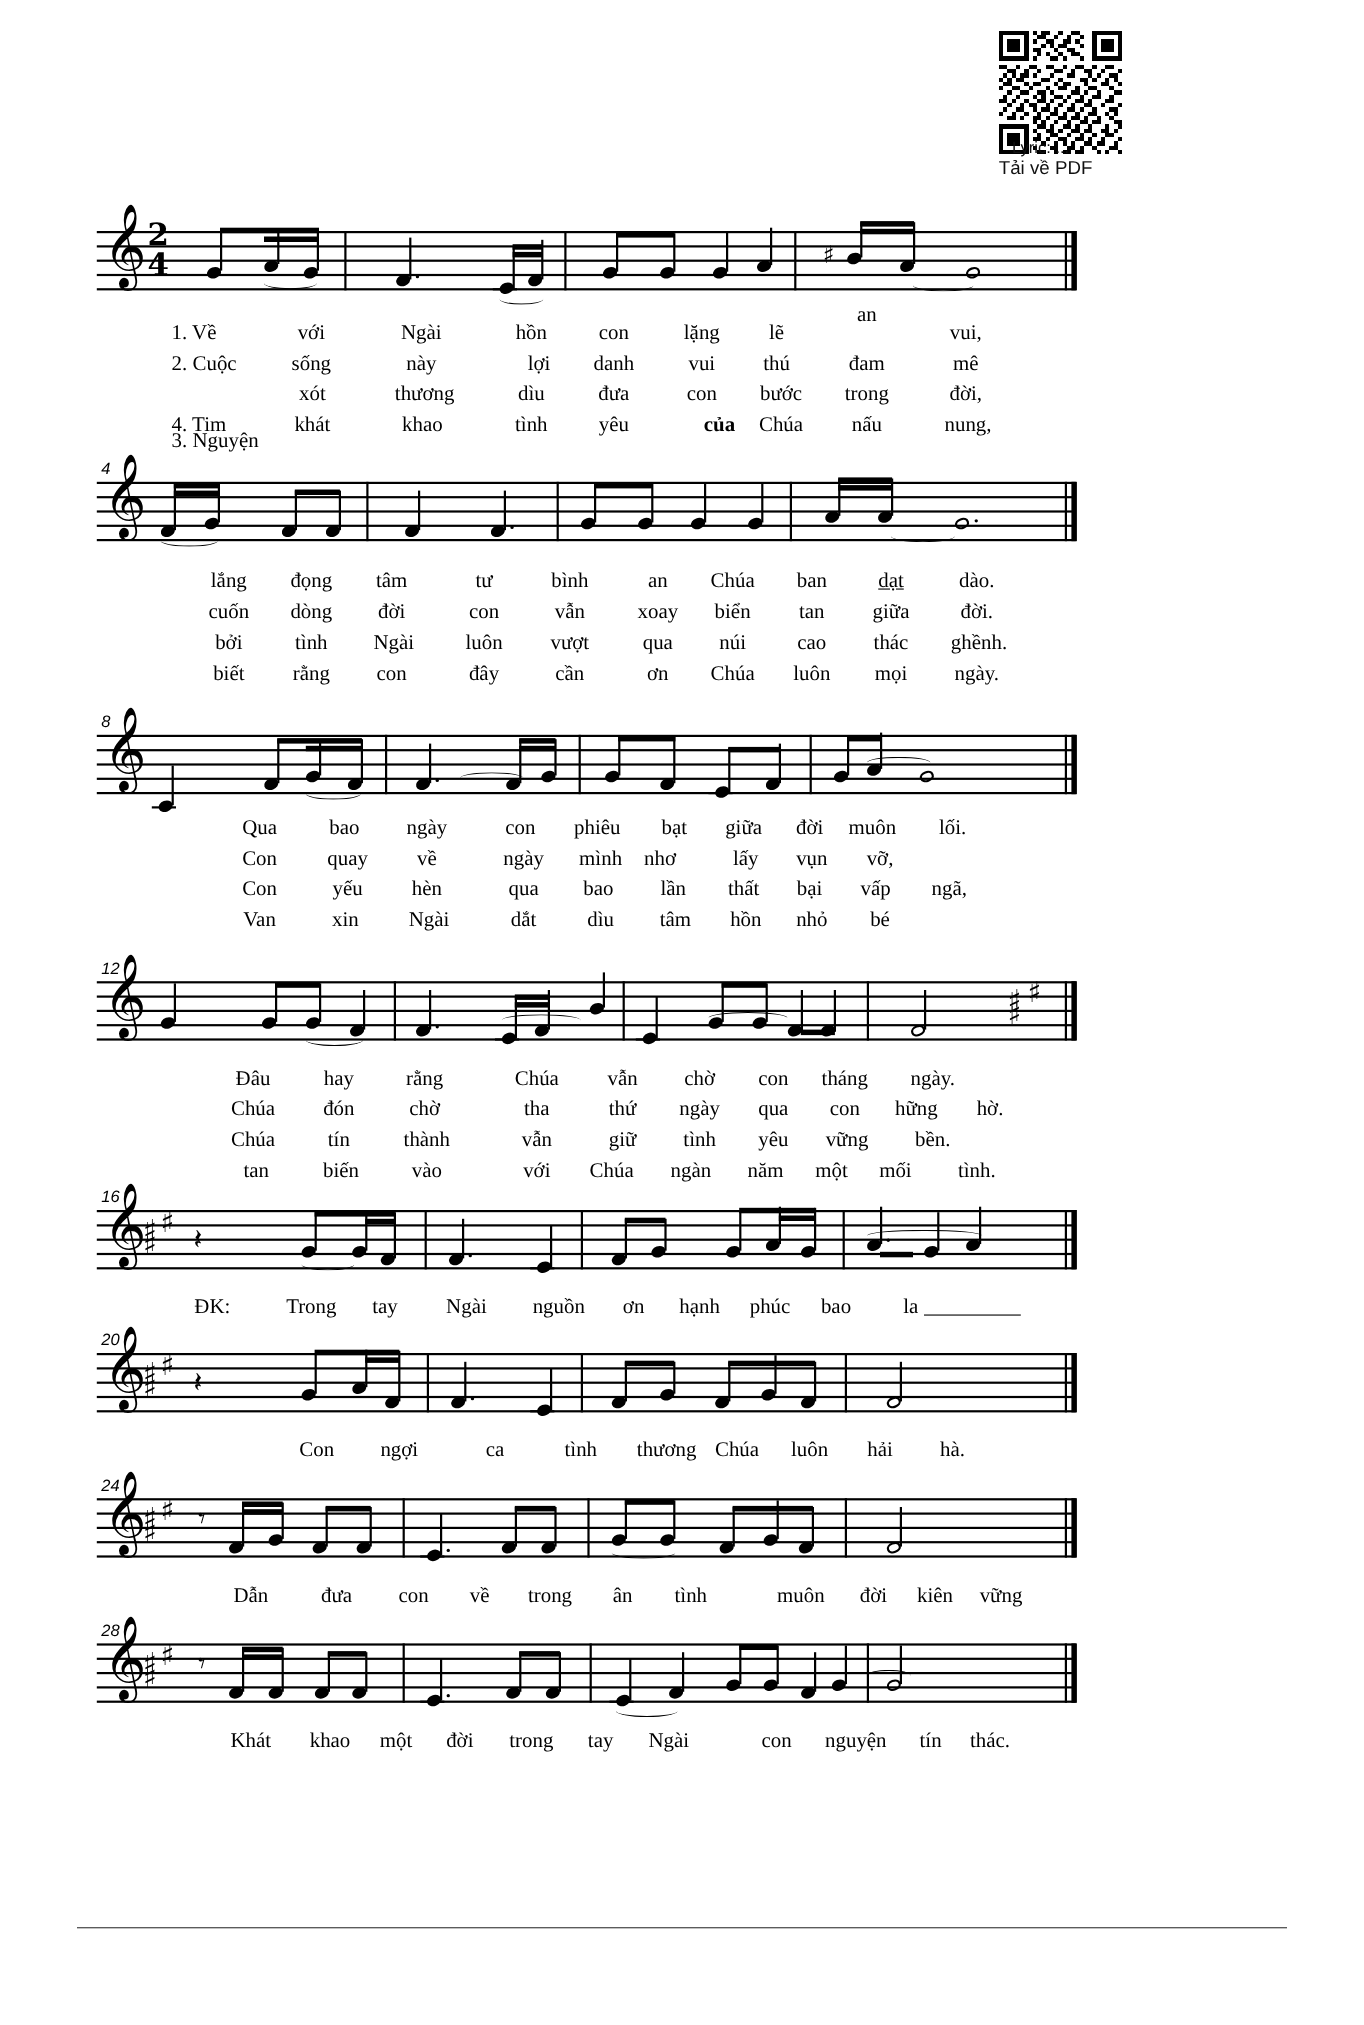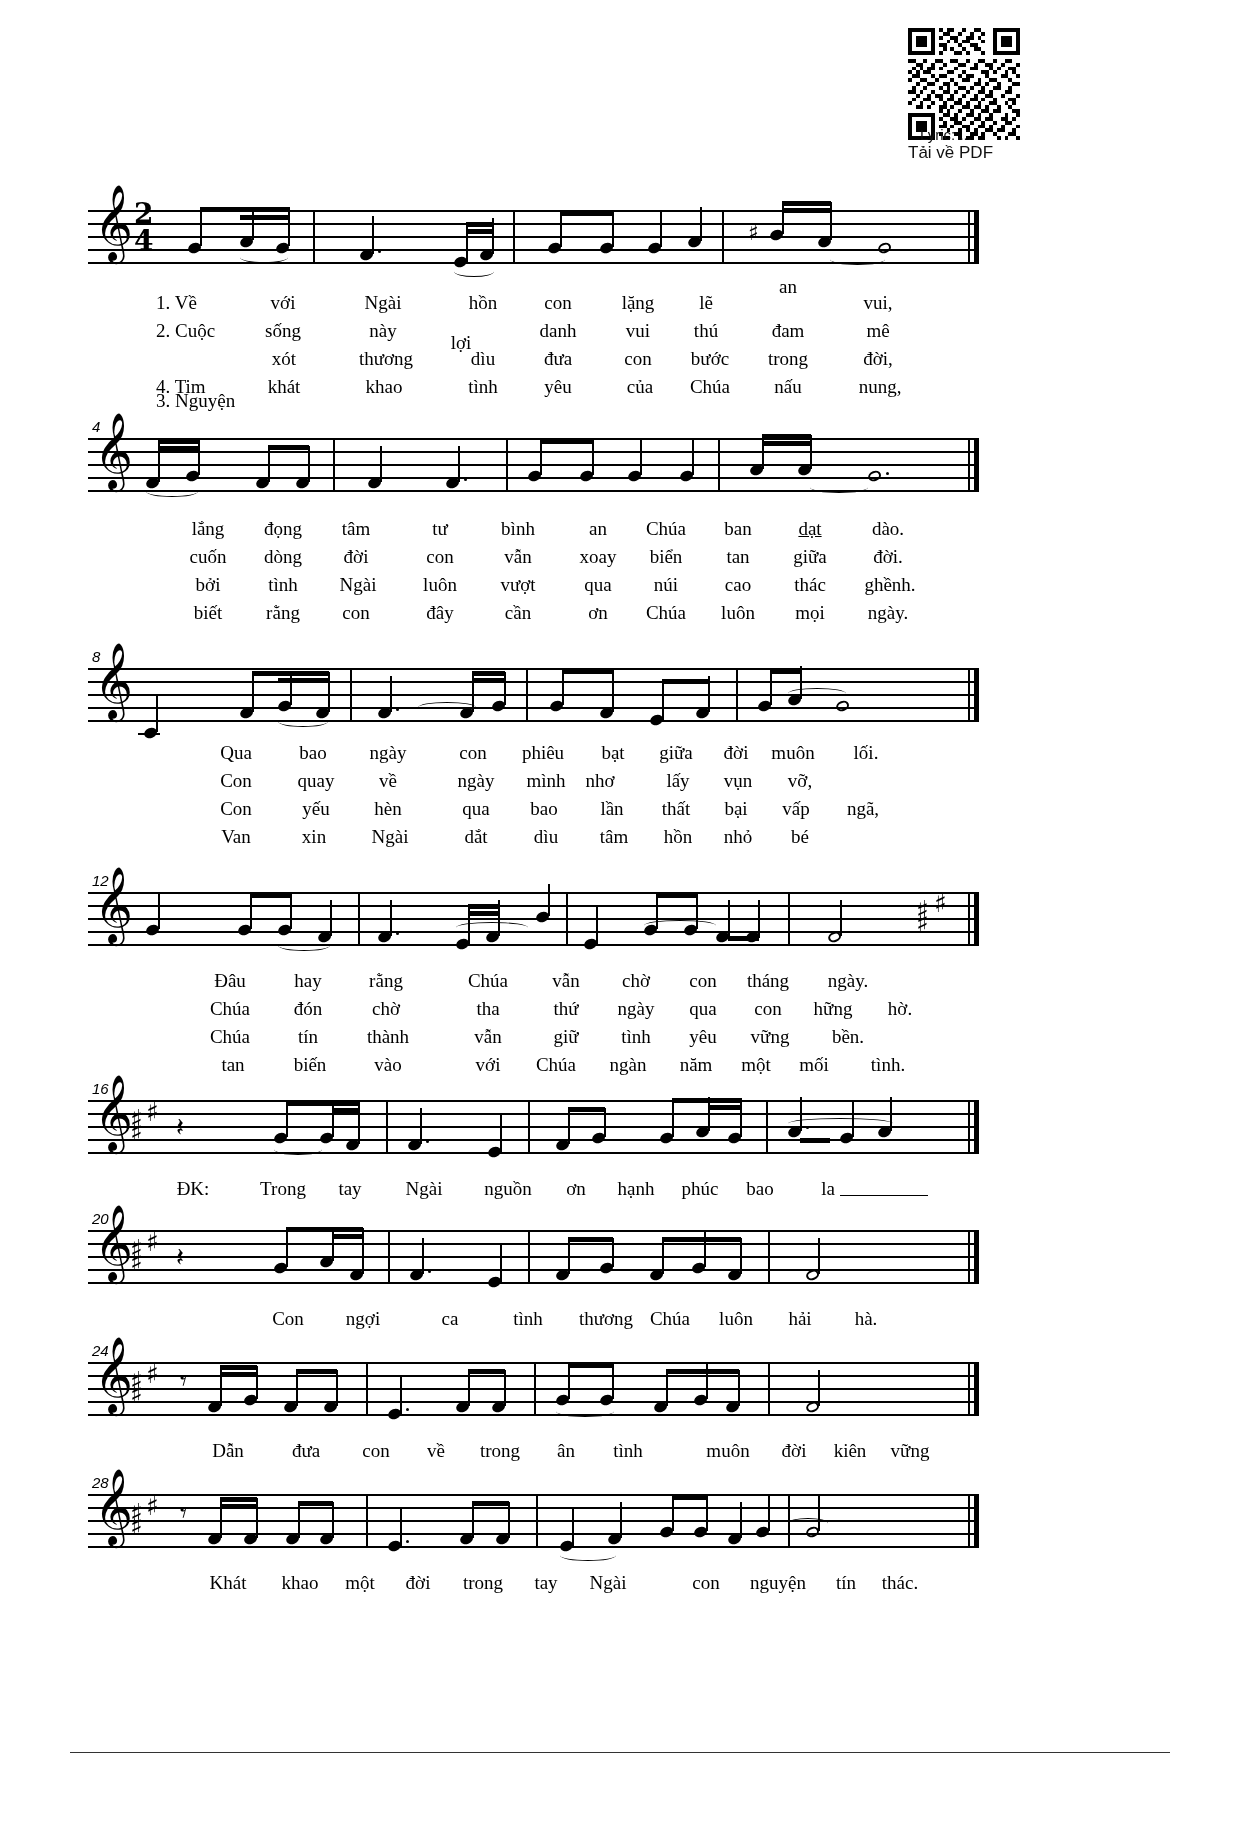--- a/index.html
+++ b/index.html
@@ -543,21 +543,21 @@
     <span class="lyric" style="left:470px;">con</span>
     <span class="lyric" style="left:550px;">lặng</span>
     <span class="lyric" style="left:618px;">lẽ</span>
     <span class="lyric" style="left:700px; top:-16px;">an</span>
     <span class="lyric" style="left:790px;">vui,</span>
   </div>
   <div class="lyric-row" style="top:320px;">
     <span class="lyric left" style="left:68px;">2. Cuộc</span>
     <span class="lyric" style="left:195px;">sống</span>
     <span class="lyric" style="left:295px;">này</span>
-    <span class="lyric" style="left:373px;margin-top:12px;">lợi</span>
+    <span class="lyric" style="left:402px;">lợi</span>
     <span class="lyric" style="left:470px;">danh</span>
     <span class="lyric" style="left:550px;">vui</span>
     <span class="lyric" style="left:618px;">thú</span>
     <span class="lyric" style="left:700px;">đam</span>
     <span class="lyric" style="left:790px;">mê</span>
   </div>
   <div class="lyric-row" style="top:348px;">
     <span class="lyric left" style="left:68px;margin-top:42px;">3. Nguyện</span>
     <span class="lyric" style="left:196px;">xót</span>
     <span class="lyric" style="left:298px;">thương</span>
@@ -567,21 +567,21 @@
     <span class="lyric" style="left:622px;">bước</span>
     <span class="lyric" style="left:700px;">trong</span>
     <span class="lyric" style="left:790px;">đời,</span>
   </div>
   <div class="lyric-row" style="top:376px;">
     <span class="lyric left" style="left:68px;">4. Tim</span>
     <span class="lyric" style="left:196px;">khát</span>
     <span class="lyric" style="left:296px;">khao</span>
     <span class="lyric" style="left:395px;">tình</span>
     <span class="lyric" style="left:470px;">yêu</span>
-    <span class="lyric" style="left:552px;">của</span>
+    <span class="lyric" style="left:566px;font-weight:bold;">của</span>
     <span class="lyric" style="left:622px;">Chúa</span>
     <span class="lyric" style="left:700px;">nấu</span>
     <span class="lyric" style="left:792px;">nung,</span>
   </div>
 
   <div class="measure-num" style="left:92px; top:418px;">4</div>
   <div class="system" style="top:438px;">
     <div class="staff">
       <div class="line"></div>
         <div class="line"></div>

